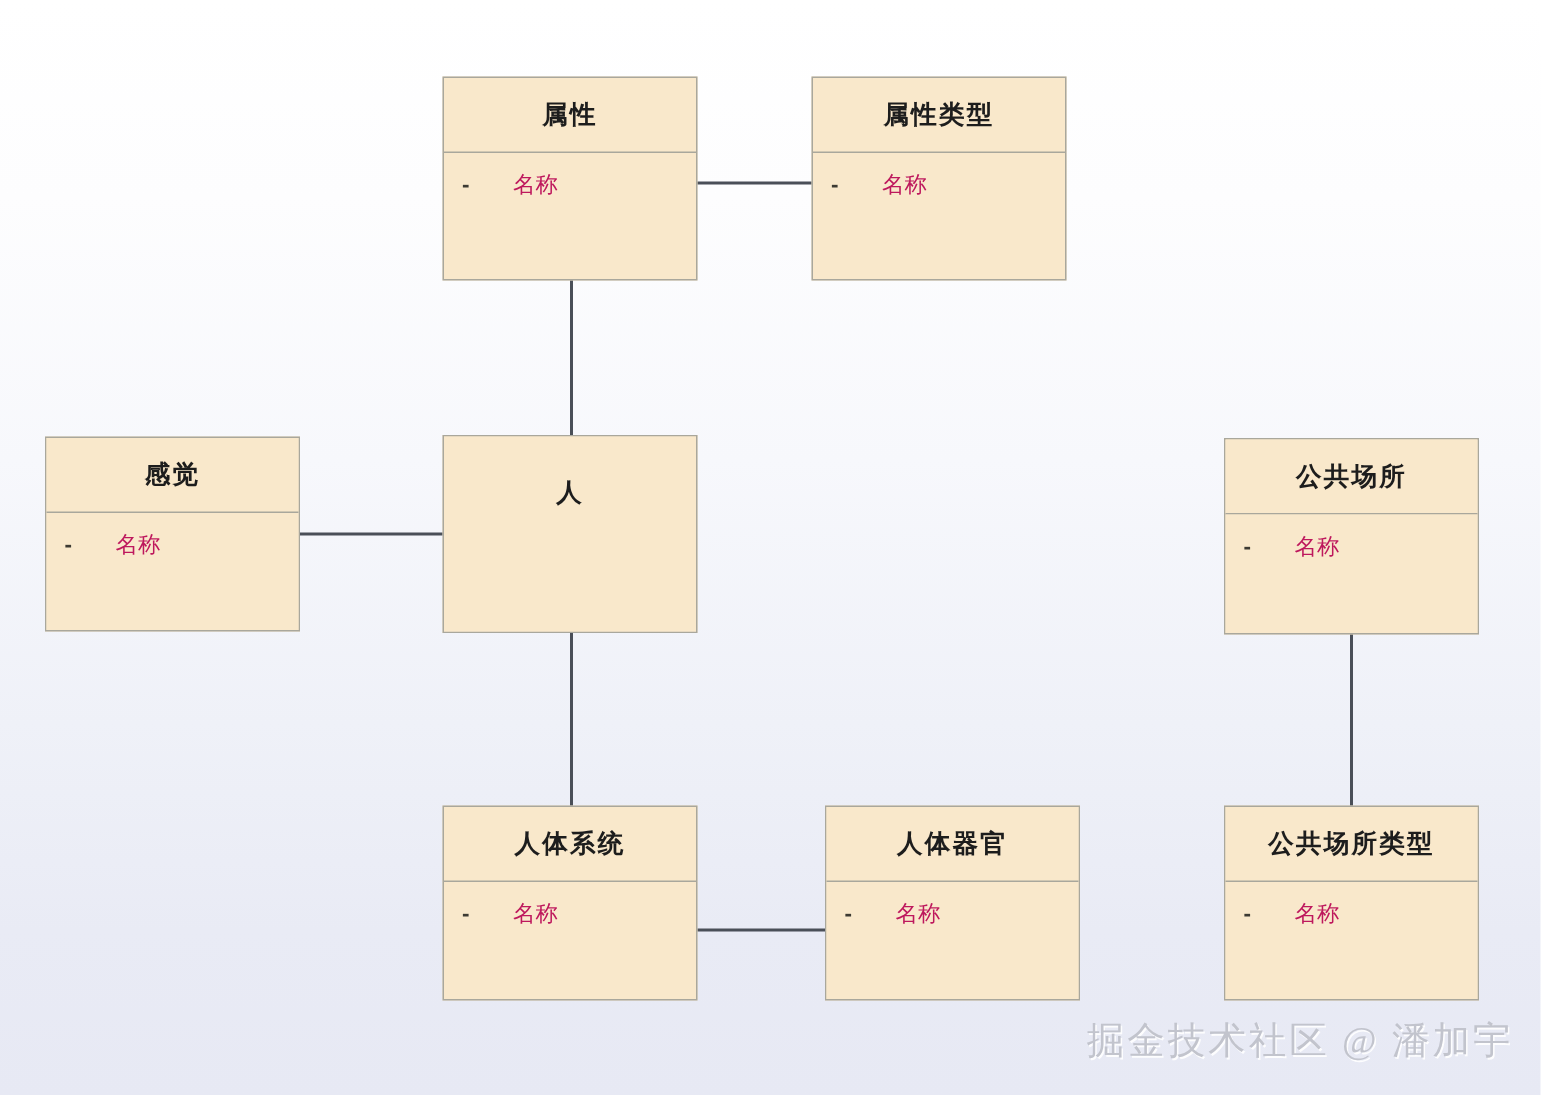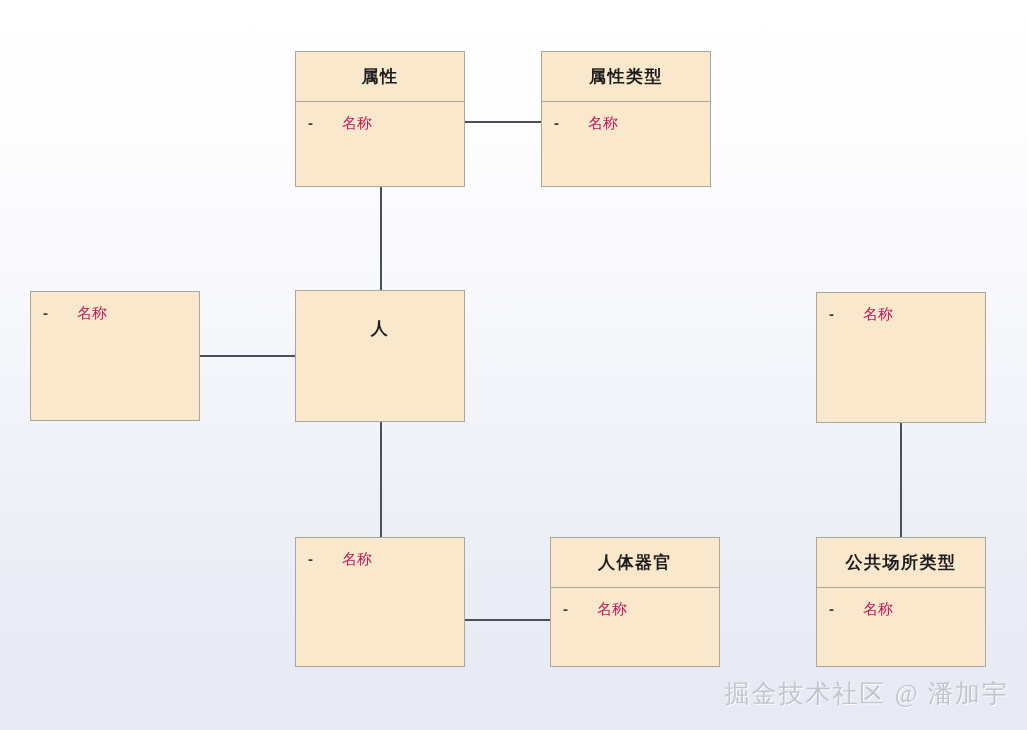--- a/index.html
+++ b/index.html
@@ -133,39 +133,42 @@
       <div class="uml-class" style="left: 541px; top: 51px; width: 170px; height: 136px; background: rgb(249, 232, 203); border-color: rgb(169, 167, 156);">
         <div class="uml-header" style="border-bottom-color: rgb(169, 167, 156);">属性类型</div>
         <div class="uml-body">
           <div class="uml-attr">
             <span class="vis">-</span>
             <span class="attr-name">名称</span>
           </div>
         </div>
       </div>
       <div class="uml-class" style="left: 30px; top: 291px; width: 170px; height: 130px; background: rgb(249, 232, 203); border-color: rgb(169, 167, 156);">
+        <div class="uml-header" style="border-bottom-color: rgb(169, 167, 156);">感觉</div>
         <div class="uml-body">
           <div class="uml-attr">
             <span class="vis">-</span>
             <span class="attr-name">名称</span>
           </div>
         </div>
       </div>
       <div class="uml-class no-divider" style="left: 295px; top: 290px; width: 170px; height: 132px; background: rgb(249, 232, 203); border-color: rgb(169, 167, 156);">
         <div class="uml-header">人</div>
       </div>
       <div class="uml-class" style="left: 816px; top: 292px; width: 170px; height: 131px; background: rgb(249, 232, 203); border-color: rgb(169, 167, 156);">
+        <div class="uml-header" style="border-bottom-color: rgb(169, 167, 156);">公共场所</div>
         <div class="uml-body">
           <div class="uml-attr">
             <span class="vis">-</span>
             <span class="attr-name">名称</span>
           </div>
         </div>
       </div>
       <div class="uml-class" style="left: 295px; top: 537px; width: 170px; height: 130px; background: rgb(249, 232, 203); border-color: rgb(169, 167, 156);">
+        <div class="uml-header" style="border-bottom-color: rgb(169, 167, 156);">人体系统</div>
         <div class="uml-body">
           <div class="uml-attr">
             <span class="vis">-</span>
             <span class="attr-name">名称</span>
           </div>
         </div>
       </div>
       <div class="uml-class" style="left: 550px; top: 537px; width: 170px; height: 130px; background: rgb(249, 232, 203); border-color: rgb(169, 167, 156);">
         <div class="uml-header" style="border-bottom-color: rgb(169, 167, 156);">人体器官</div>
         <div class="uml-body">

